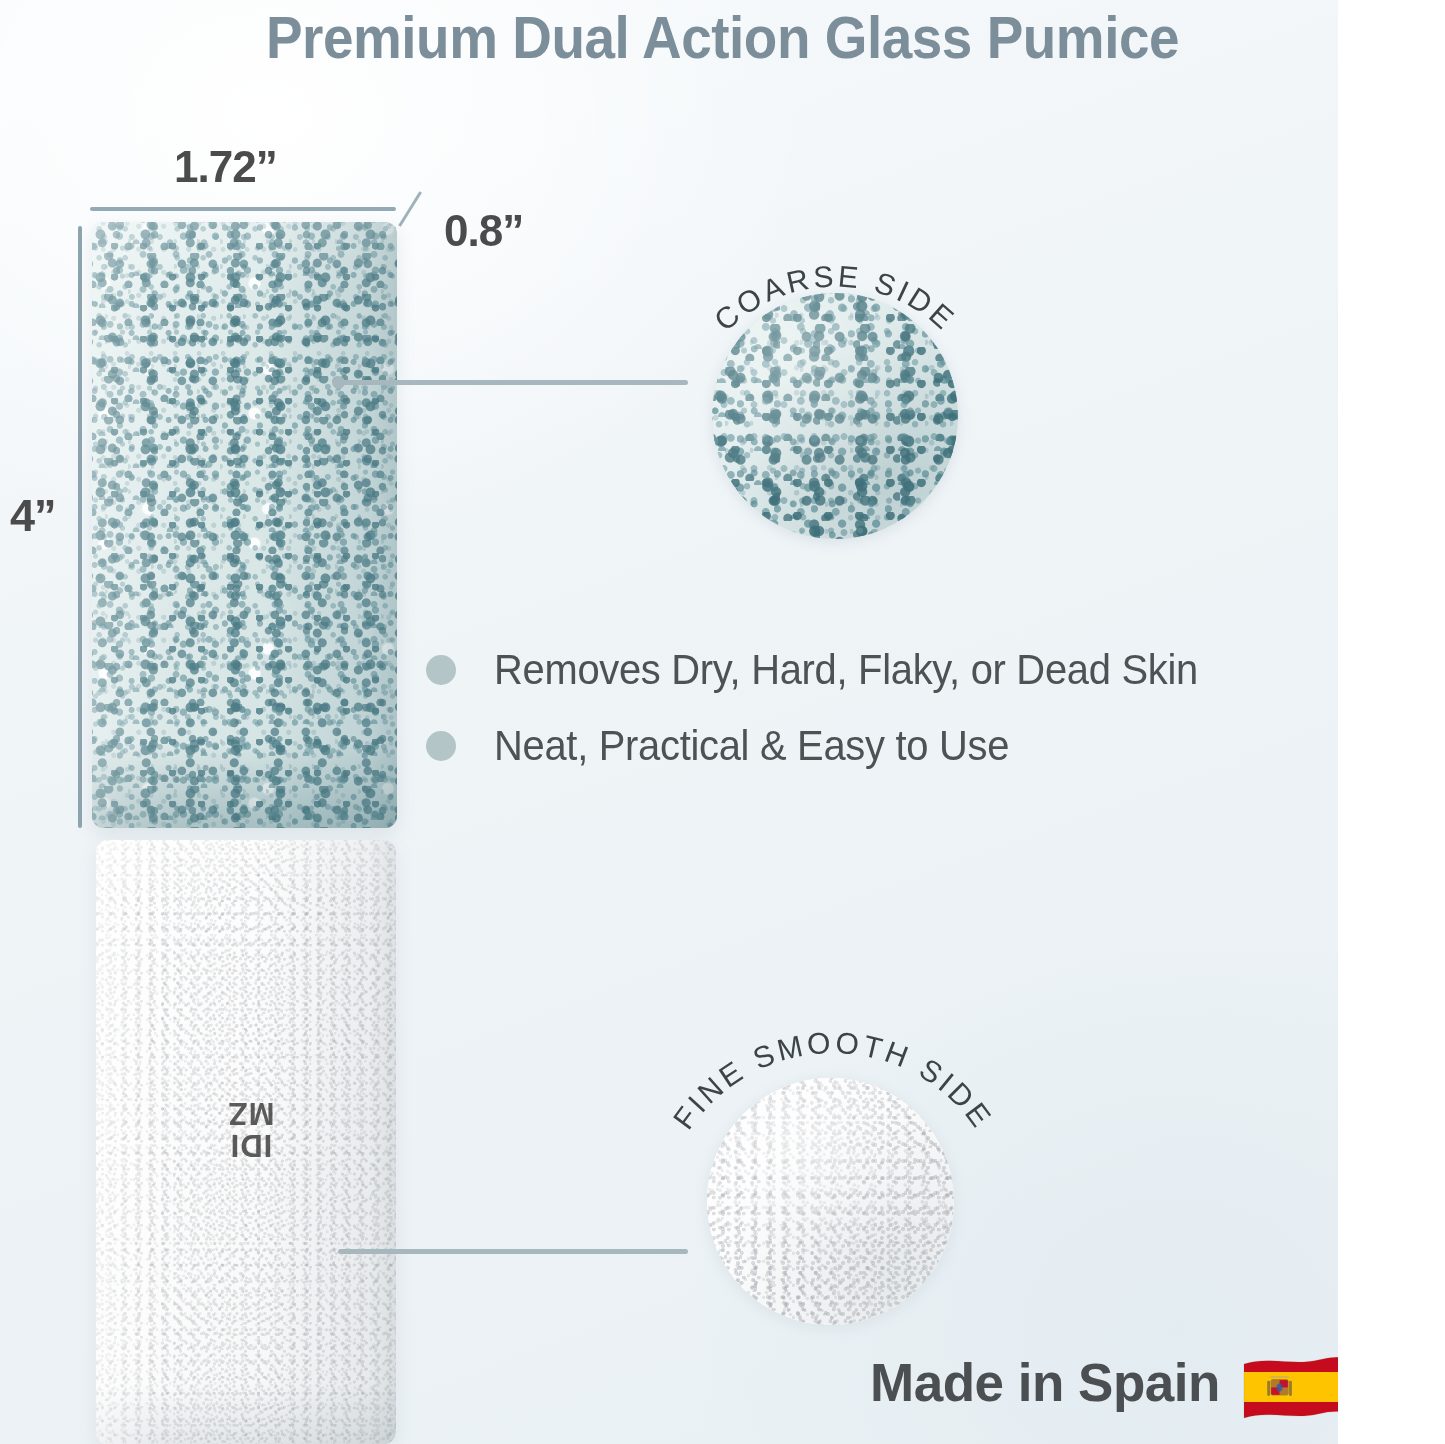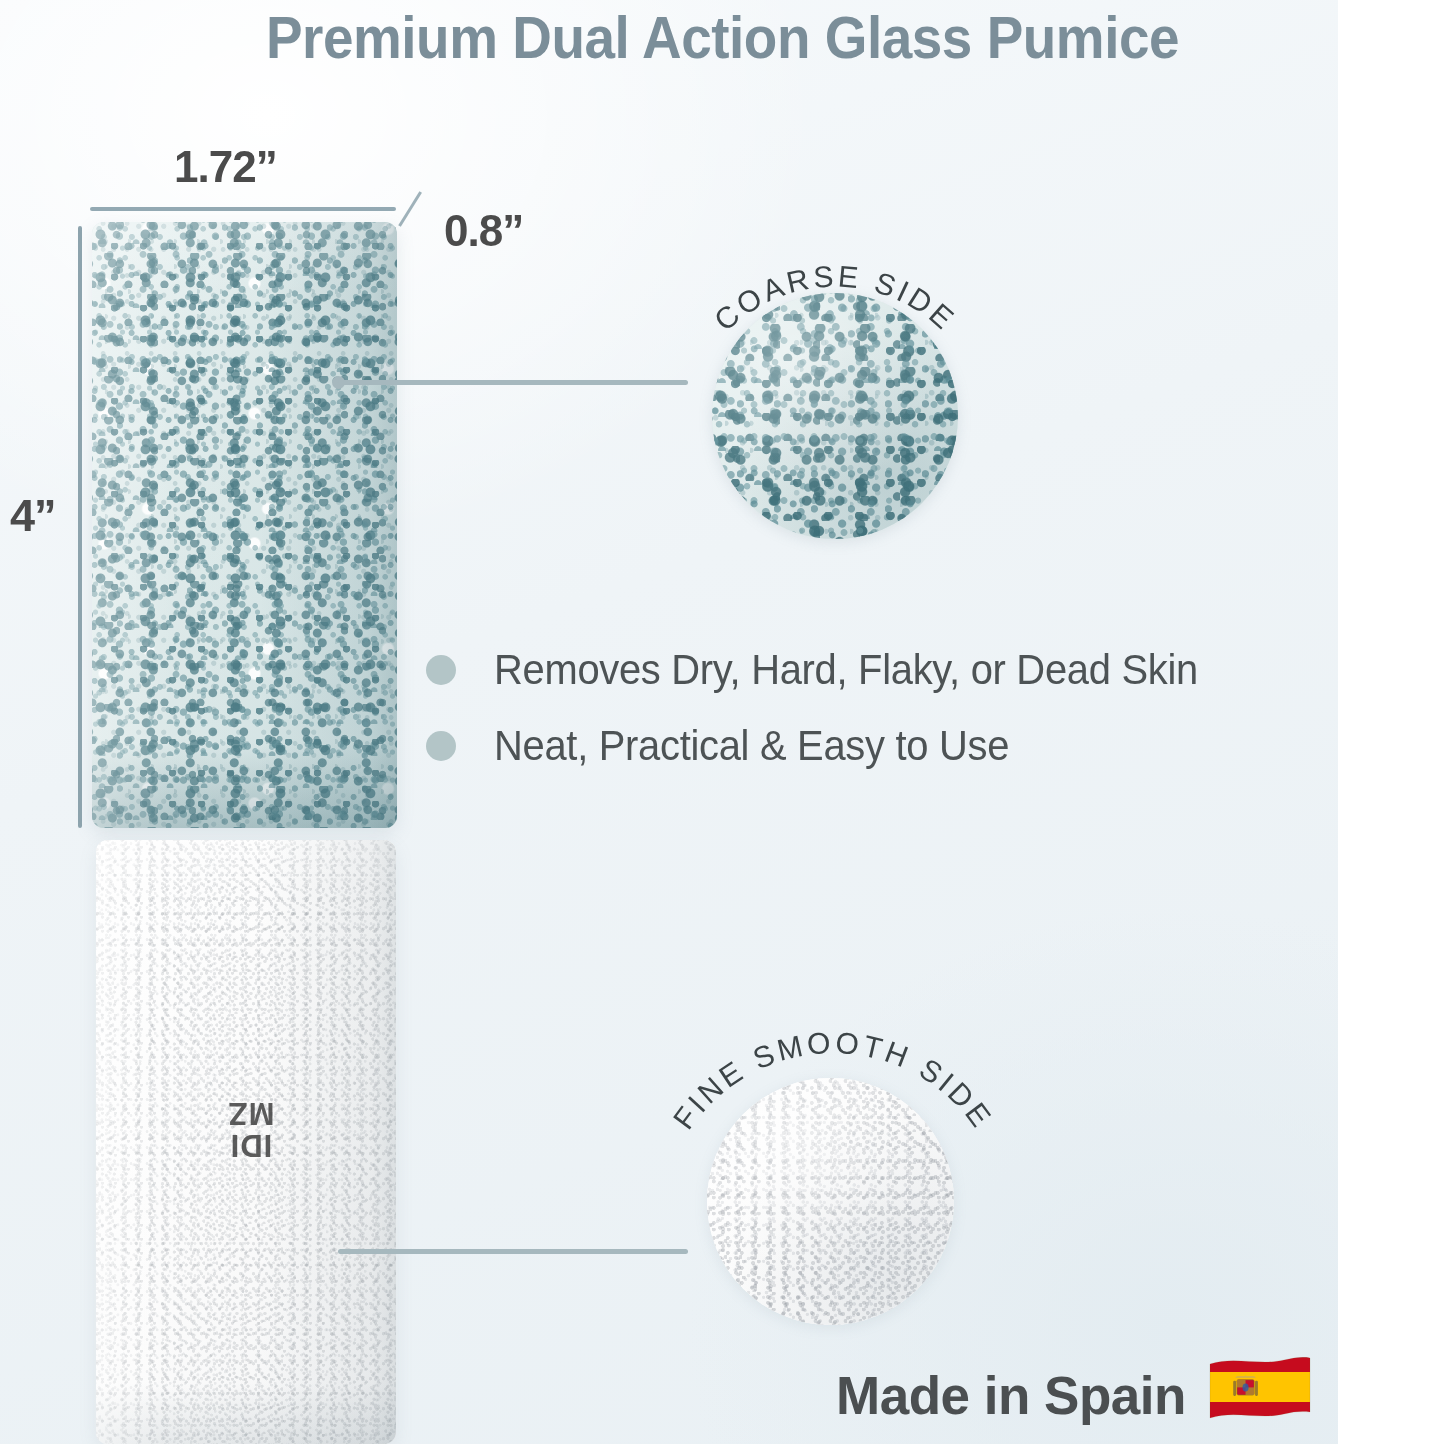--- a/index.html
+++ b/index.html
@@ -325,23 +325,23 @@
     letter-spacing: -0.3px;
     white-space: nowrap;
     font-family: "Liberation Sans", sans-serif;
     transform: scaleX(0.95);
     transform-origin: 0 50%;
   }
 
   
   .made-in {
     position: absolute;
-    left: 836px; top: 1352px;
+    left: 870px; top: 1352px;
     display: flex;
-    align-items: flex-end;
+    align-items: flex-start;
     gap: 8px;
   }
   .made-in-text {
     font-size: 53px;
     font-weight: 700;
     color: #4b4f51;
     letter-spacing: -0.5px;
     white-space: nowrap;
     font-family: "Liberation Sans", sans-serif;
   }

